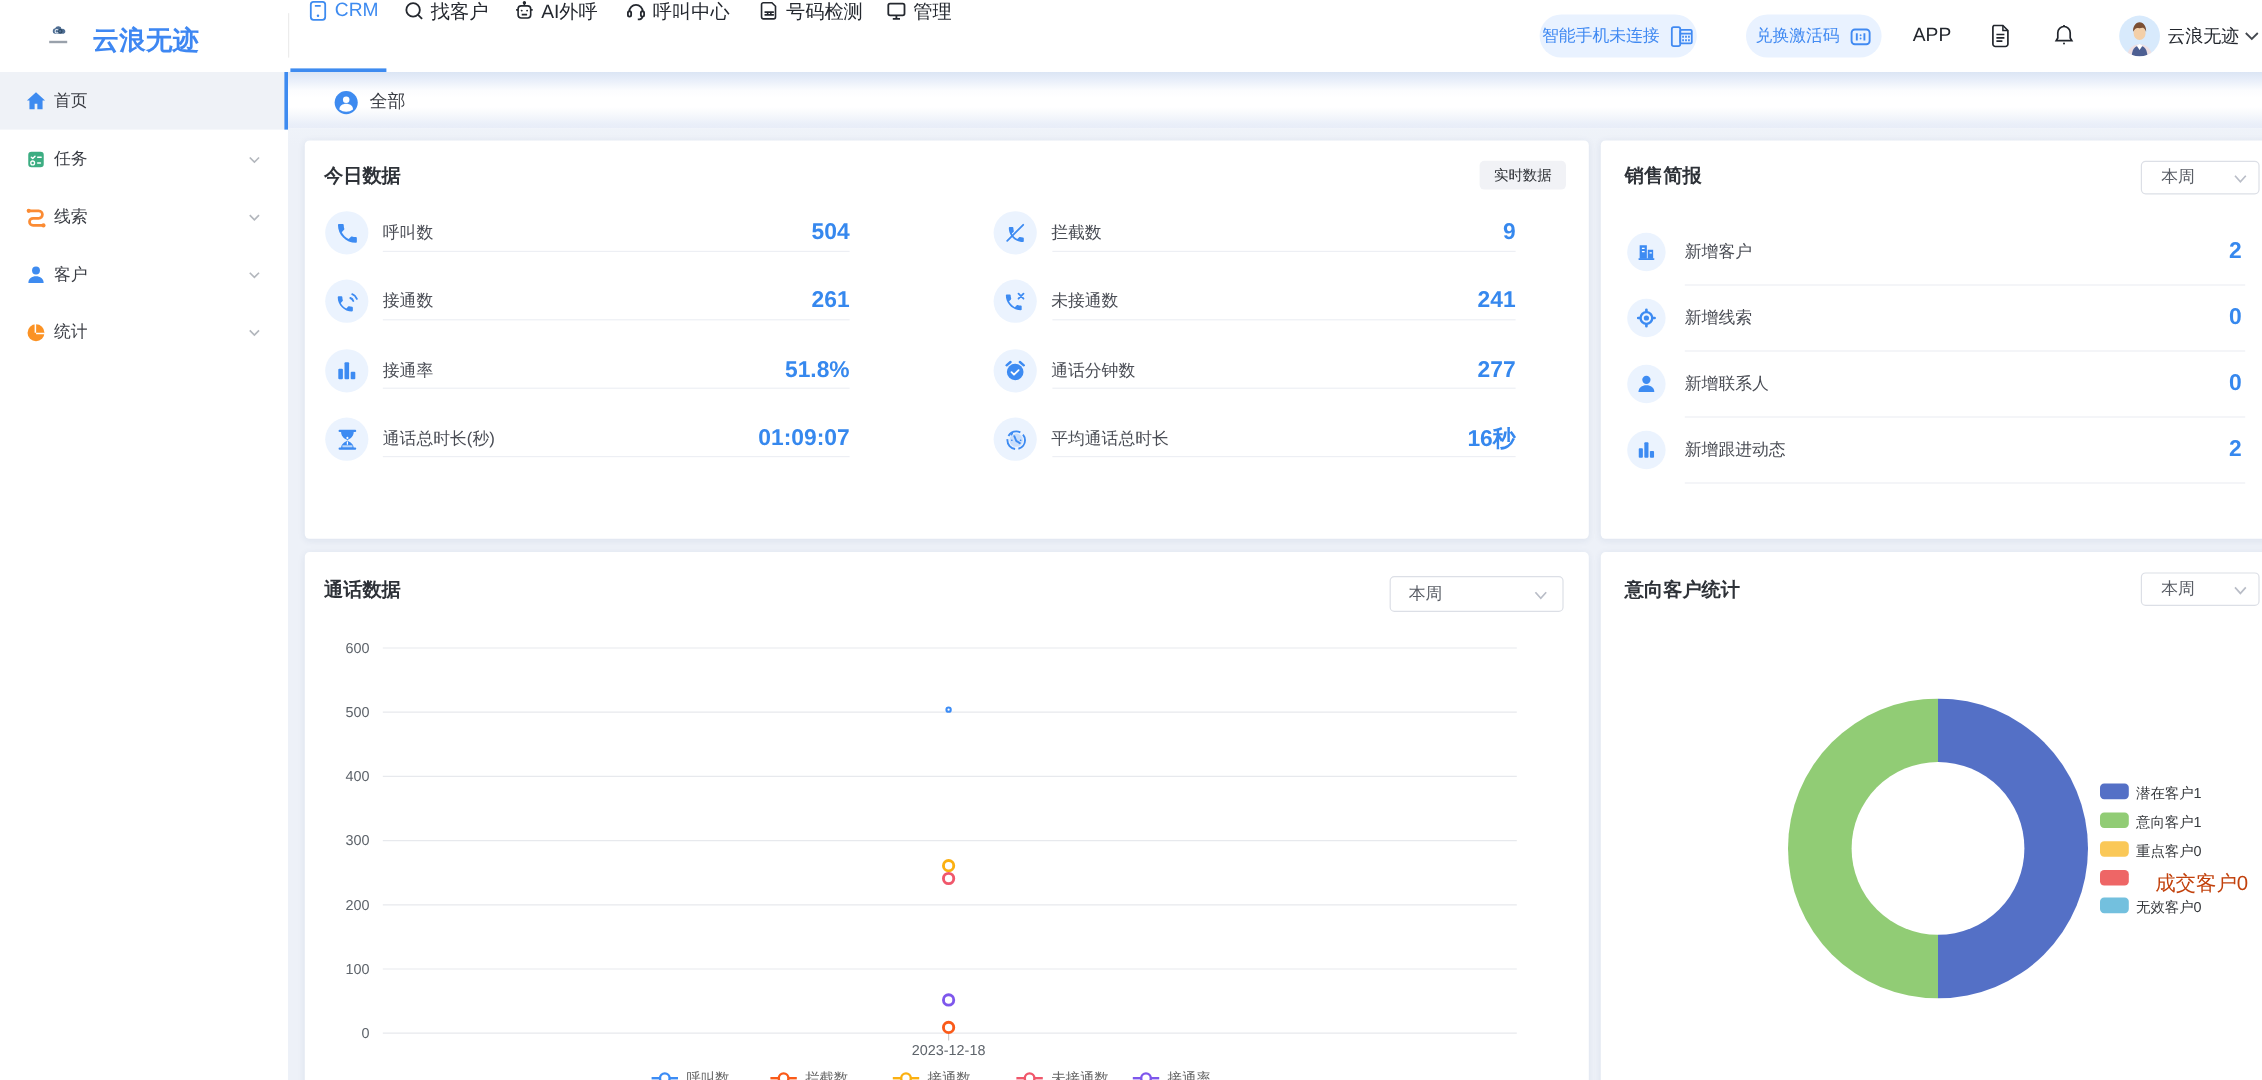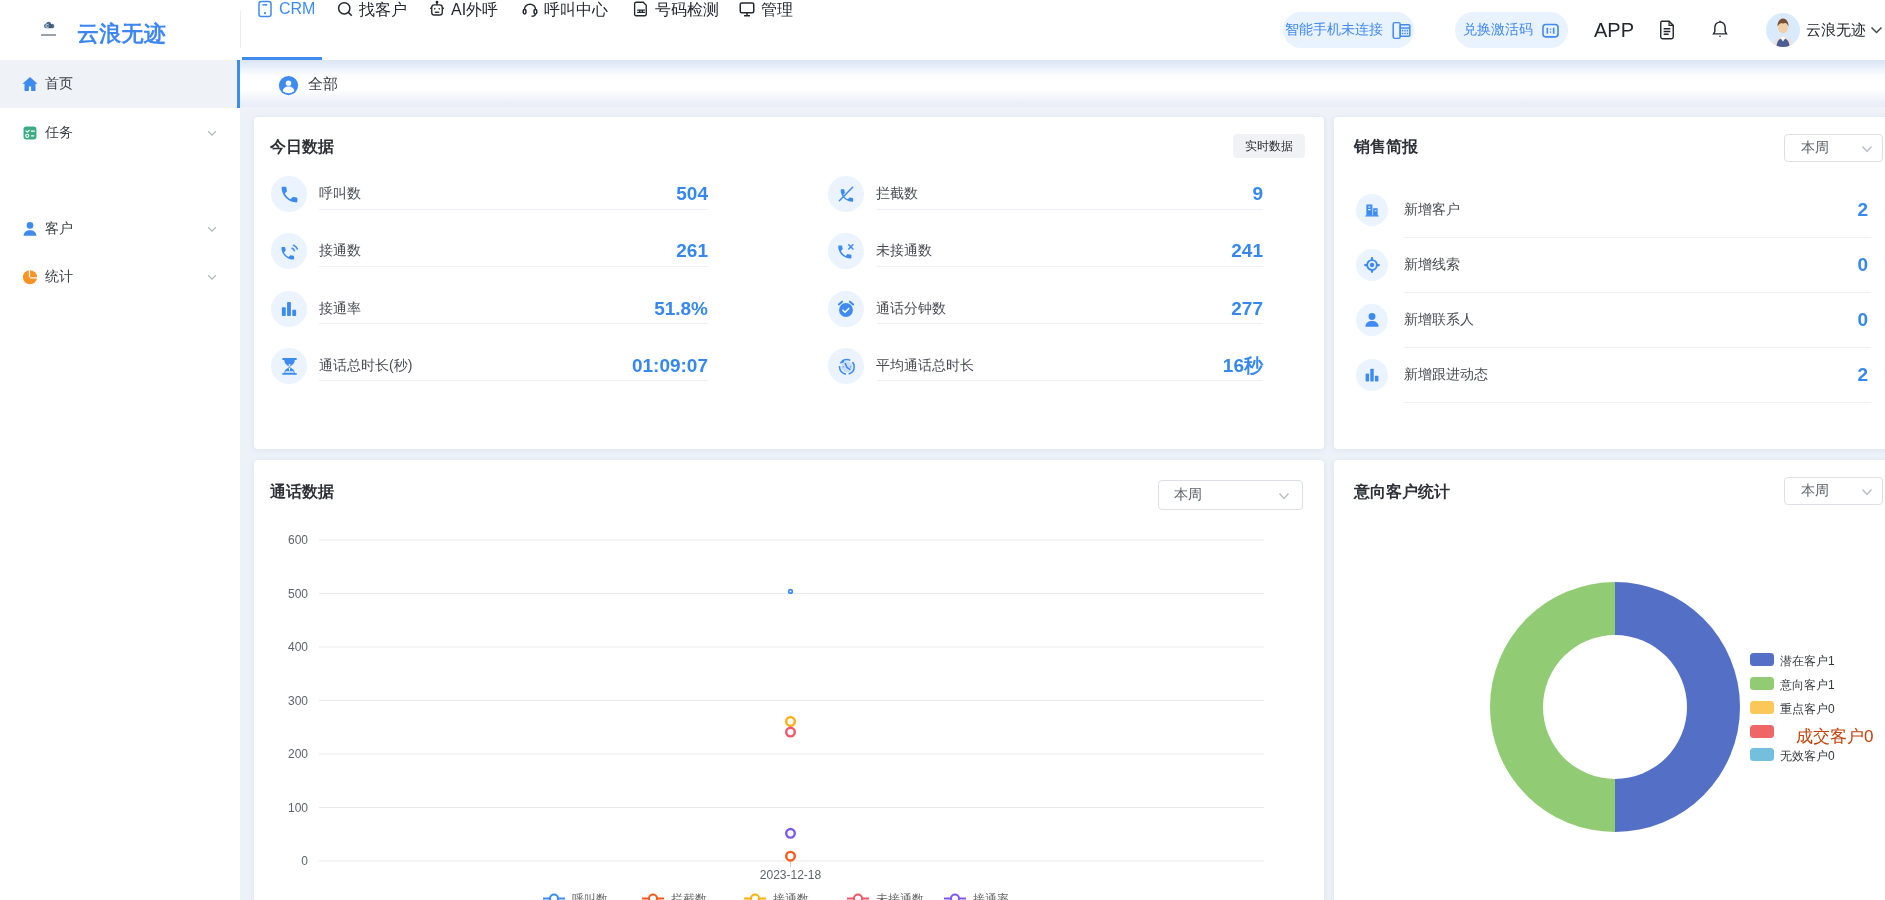--- a/index.html
+++ b/index.html
@@ -112,21 +112,21 @@
     </div>
     <div class="pill" style="left:1455px;width:113px">
       <span>兑换激活码</span>
       <svg width="19" height="19" viewBox="0 0 24 24" fill="none" stroke="#418AF2" stroke-width="2">
           <rect x="2.5" y="4.5" width="19" height="15.5" rx="3.5"></rect>
           <path d="M8 8.5v7.5M16 8.5v7.5"></path>
           <circle cx="12" cy="10.5" r="1" fill="#418AF2" stroke="none"></circle>
           <circle cx="12" cy="14" r="1" fill="#418AF2" stroke="none"></circle>
         </svg>
     </div>
-    <div class="hright" style="left:1594px;font-size:20px">APP</div>
+    <div class="hright" style="left:1594px;font-size:16px">APP</div>
     <svg class="abs" style="left:1657px;top:19px" width="20" height="22" viewBox="0 0 24 26" fill="none" stroke="#22262d" stroke-width="1.7">
         <path d="M5.5 2.5H14.5l5 5V21a2.5 2.5 0 0 1-2.5 2.5H7A2.5 2.5 0 0 1 4.5 21V4.5a2 2 0 0 1 1-2z"></path>
         <path d="M14.5 2.8v4.7h4.8" stroke-width="1.5"></path>
         <path d="M8 11.5h8M8 14.8h8M8 18.1h6"></path>
       </svg>
     <svg class="abs" style="left:1710px;top:19px" width="20" height="22" viewBox="0 0 24 26" fill="none" stroke="#22262d" stroke-width="1.7">
         <path d="M12 3.5a6.2 6.2 0 0 0-6.2 6.2v5.2L4.2 17.6h15.6l-1.6-2.7V9.7A6.2 6.2 0 0 0 12 3.5z"></path>
         <line x1="12" y1="2" x2="12" y2="3.5"></line>
         <circle cx="12" cy="20.6" r="1" fill="#22262d" stroke="none"></circle>
       </svg>
@@ -167,20 +167,31 @@
       <span>任务</span>
       <svg class="chev" width="12" height="12" viewBox="0 0 14 14" fill="none" stroke="#b3b7bd" stroke-width="1.6">
           <path d="M2.5 5l4.5 4.5L11.5 5"></path>
         </svg>
     </div>
     <div class="side-item side-active" style="top:0">
       <svg class="sicon" viewBox="0 0 24 24">
           <path d="M12 2.6 1.9 11.7h2.8V21.4h5.8v-6h3v6h5.8v-9.7h2.8Z" fill="#3E8BF0"></path>
         </svg>
       <span>首页</span>
+    </div>
+    <div class="side-item" style="top:96.5px">
+      <svg class="sicon" viewBox="0 0 24 24" fill="none">
+          <path d="M3.9 4.9H15a4.15 4.15 0 0 1 0 8.3H8.7a3.95 3.95 0 0 0 0 7.9H20.3" stroke="#FB8B33" stroke-width="3" stroke-linecap="round" stroke-linejoin="round"></path>
+          <circle cx="3.9" cy="4.9" r="2.3" fill="#FB8B33"></circle>
+          <circle cx="20.3" cy="21.1" r="2.3" fill="#FB8B33"></circle>
+        </svg>
+      <span>线索</span>
+      <svg class="chev" width="12" height="12" viewBox="0 0 14 14" fill="none" stroke="#b3b7bd" stroke-width="1.6">
+          <path d="M2.5 5l4.5 4.5L11.5 5"></path>
+        </svg>
     </div>
     <div class="side-item" style="top:144.5px">
       <svg class="sicon" viewBox="0 0 24 24">
           <circle cx="12" cy="7.2" r="4.4" fill="#3E8BF0"></circle>
           <path d="M3.5 21c0-4.8 3.8-7.4 8.5-7.4s8.5 2.6 8.5 7.4z" fill="#3E8BF0"></path>
         </svg>
       <span>客户</span>
       <svg class="chev" width="12" height="12" viewBox="0 0 14 14" fill="none" stroke="#b3b7bd" stroke-width="1.6">
           <path d="M2.5 5l4.5 4.5L11.5 5"></path>
         </svg>

